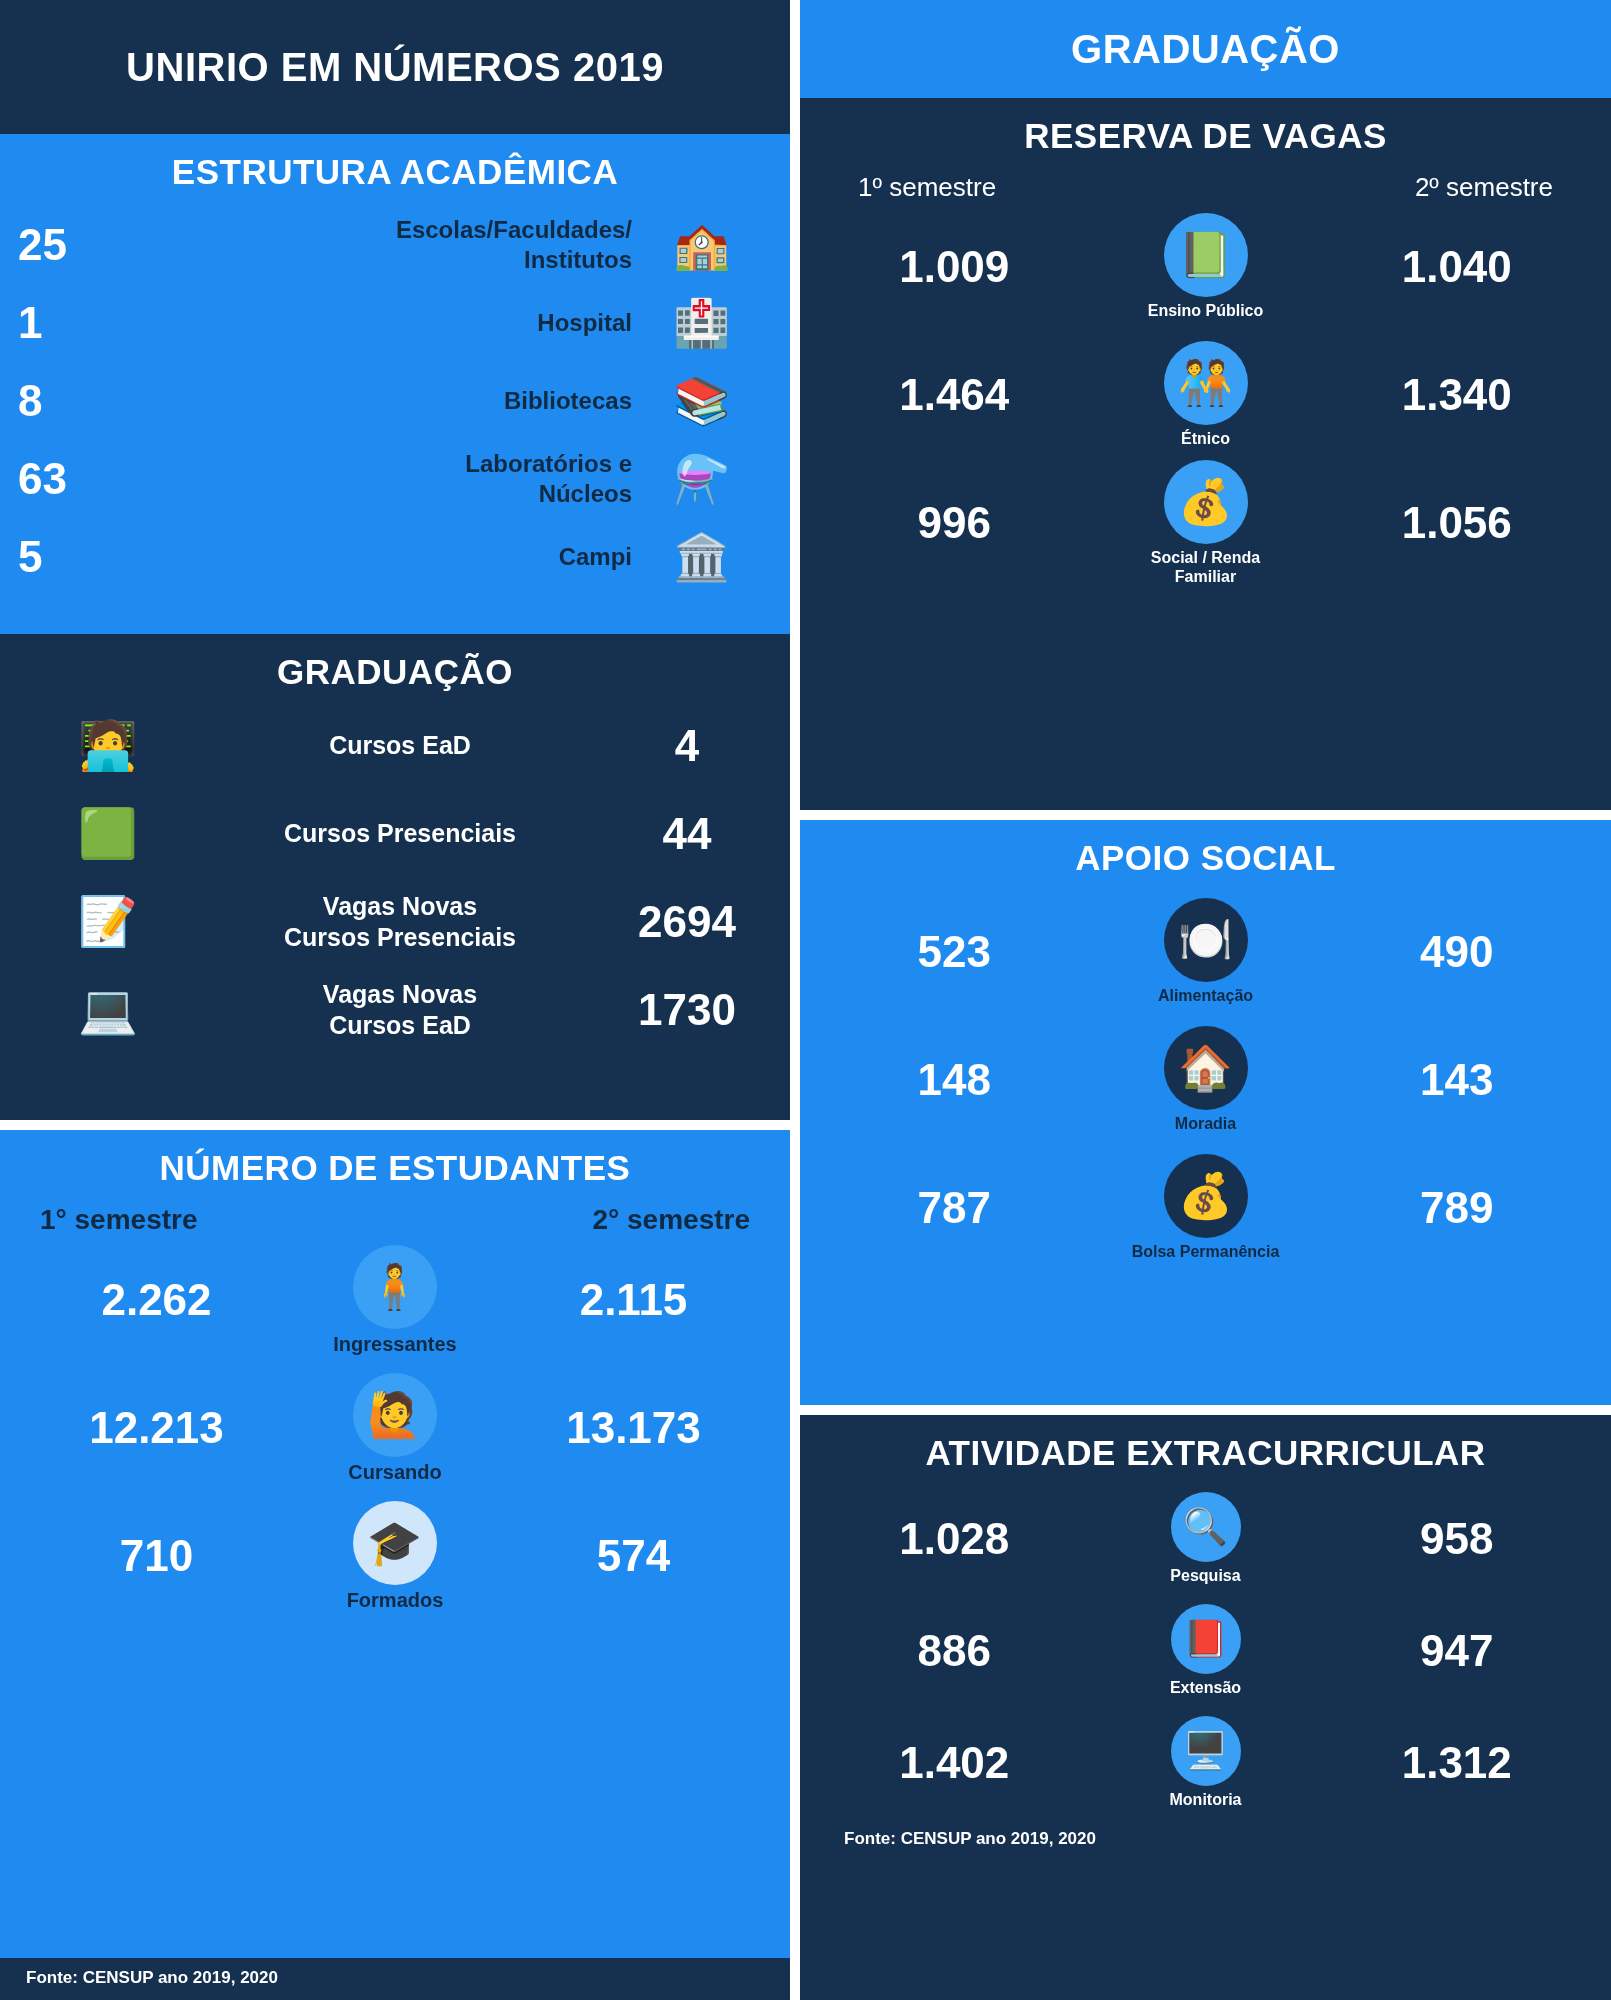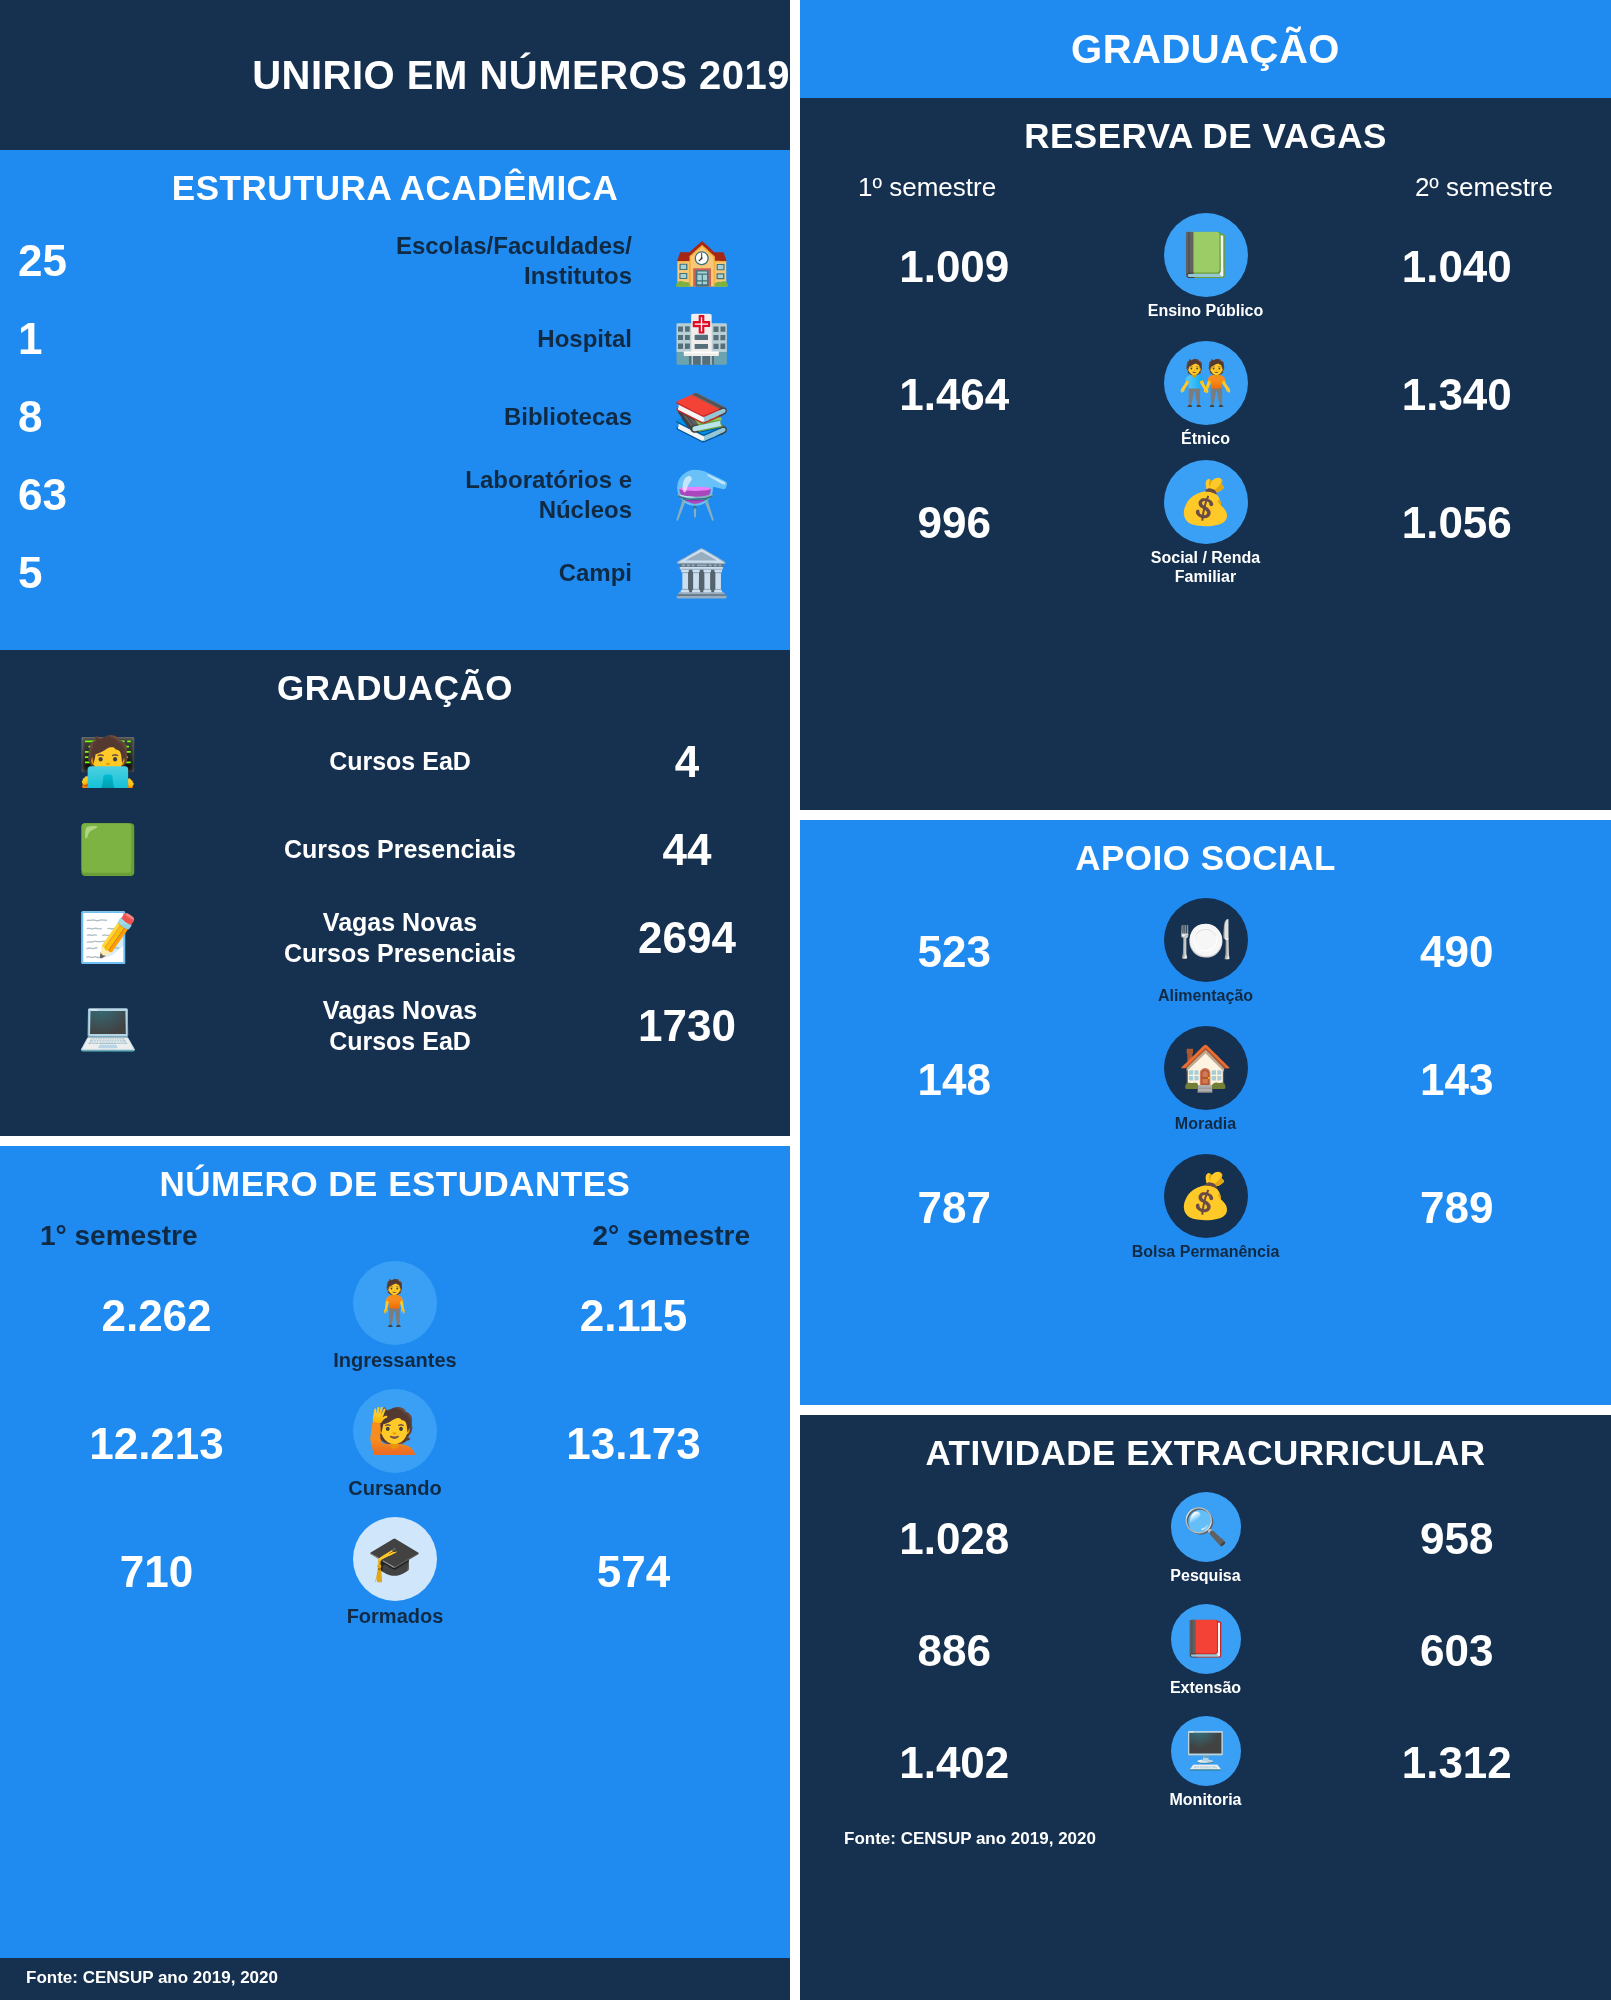--- a/index.html
+++ b/index.html
@@ -19,24 +19,24 @@
   }
   .col-left { width: 790px; display: flex; flex-direction: column; }
   .col-right { width: 811px; display: flex; flex-direction: column; }
 
   
   .navy { background: #15314f; }
   .blue { background: #1f8bf0; }
 
   
   .left-header {
-    height: 150px;
+    height: 134px;
     display: flex;
     align-items: center;
-    justify-content: flex-end;
+    justify-content: center;
   }
   .left-header h1 {
     font-size: 40px;
     color: #fff;
     font-weight: bold;
     letter-spacing: 0.5px;
   }
 
   
   .sec-head {
@@ -361,21 +361,21 @@
         </div>
         <div class="res-num">958</div>
       </div>
 
       <div class="res-row" style="min-height:112px">
         <div class="res-num">886</div>
         <div class="stat-mid">
           <div class="circ light" style="width:70px;height:70px;font-size:36px">📕</div>
           <div class="res-cap">Extensão</div>
         </div>
-        <div class="res-num">603</div>
+        <div class="res-num">947</div>
       </div>
 
       <div class="res-row" style="min-height:112px">
         <div class="res-num">1.402</div>
         <div class="stat-mid">
           <div class="circ light" style="width:70px;height:70px;font-size:36px">🖥️</div>
           <div class="res-cap">Monitoria</div>
         </div>
         <div class="res-num">1.312</div>
       </div>

